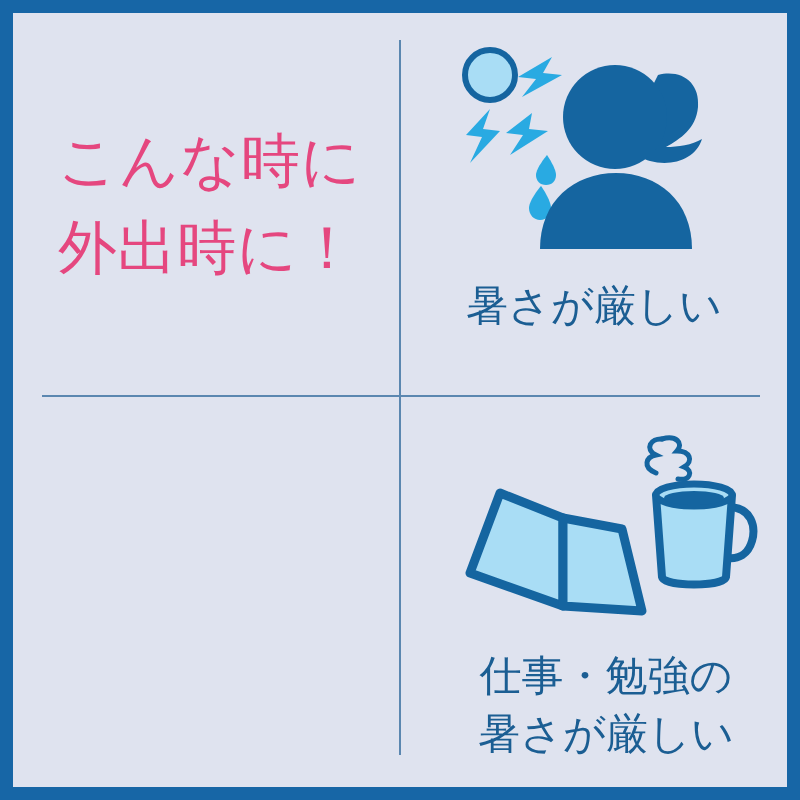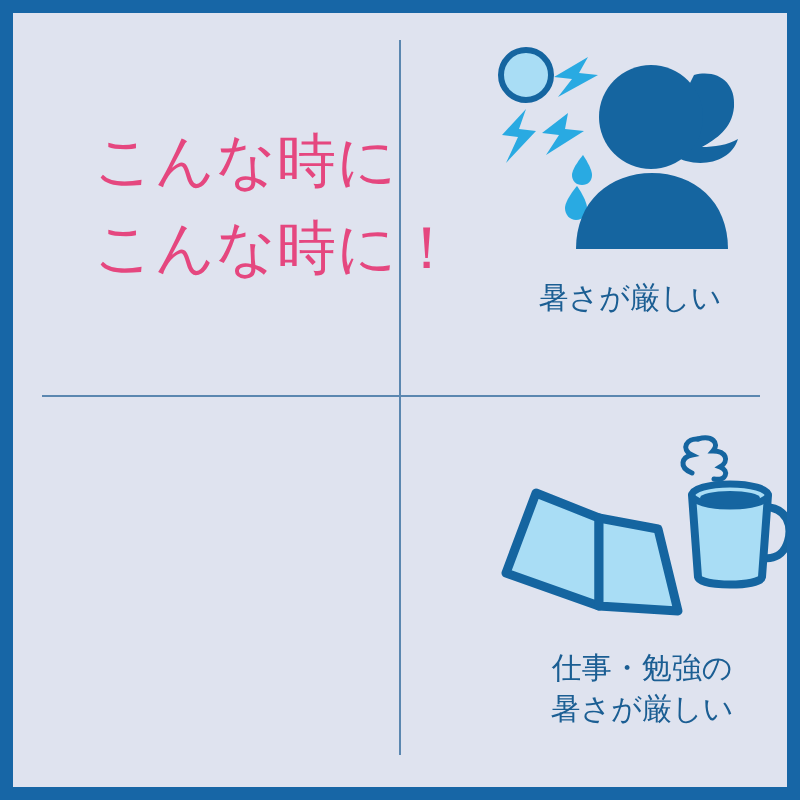--- a/index.html
+++ b/index.html
@@ -46,21 +46,20 @@
     top: 382px;       
     width: 718px;
     height: 2px;
     background: #5b87b0;
   }
 
   
   .quad {
     position: absolute;
     box-sizing: border-box;
-    margin-left: 36px;
   }
   .quad-tl { left: 0px;   top: 0px;   width: 386px; height: 382px; }
   .quad-tr { left: 388px; top: 0px;   width: 386px; height: 382px; }
   .quad-bl { left: 0px;   top: 384px; width: 386px; height: 390px; }
   .quad-br { left: 388px; top: 384px; width: 410px; height: 390px; }
 
   
   .headline {
     position: absolute;
     left: 0;
@@ -92,21 +91,21 @@
     display: flex;
     justify-content: center;
     align-items: flex-end;
   }
   .caption {
     position: absolute;
     left: 0;
     width: 100%;
     text-align: center;
     color: #1b5e93;
-    font-size: 30px;
+    font-size: 42px;
     line-height: 1.38;
     font-weight: 500;
     font-family: "DejaVu Sans", "Liberation Sans", sans-serif;
   }
   .caption .cap-line { display: block; white-space: nowrap; }
 
   
   .quad-tr .art      { top: 22px;  height: 240px; }
   .quad-tr .caption  { top: 264px; }
   .quad-bl .art      { top: 30px;  height: 215px; }
@@ -121,21 +120,21 @@
 
 <div id="poster">
   <div id="inner">
 
     <div class="divider-v"></div>
     <div class="divider-h"></div>
 
     <div class="quad quad-tl">
       <div class="headline">
         <span class="headline-line">こんな時に</span>
-        <span class="headline-line">こんな時に！</span>
+        <span class="headline-line">外出時に！</span>
       </div>
     </div>
 
     <div class="quad quad-tr">
       <div class="art">
         <svg width="300" height="240" viewBox="0 0 300 240" aria-hidden="true">
 
           <circle cx="46" cy="40" r="25" fill="#a9ddf5" stroke="#1565a0" stroke-width="6"></circle>
 
           <path d="M108 22 L74 42 L92 44 L78 62 L118 40 L99 38 Z" fill="#29aae2"></path>

